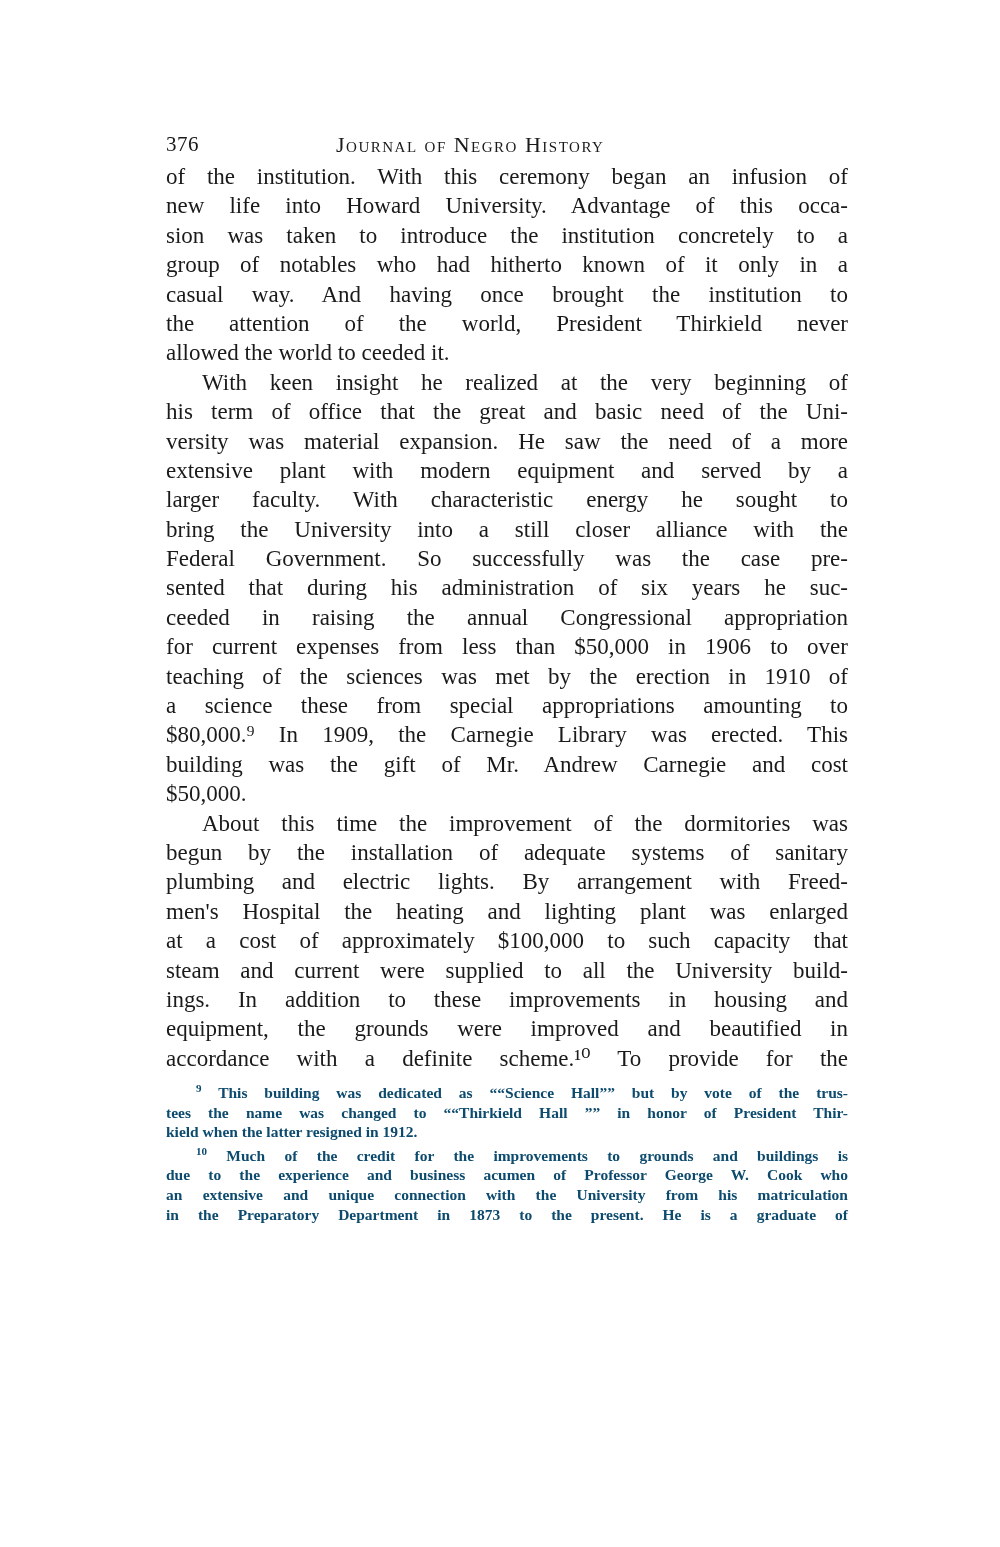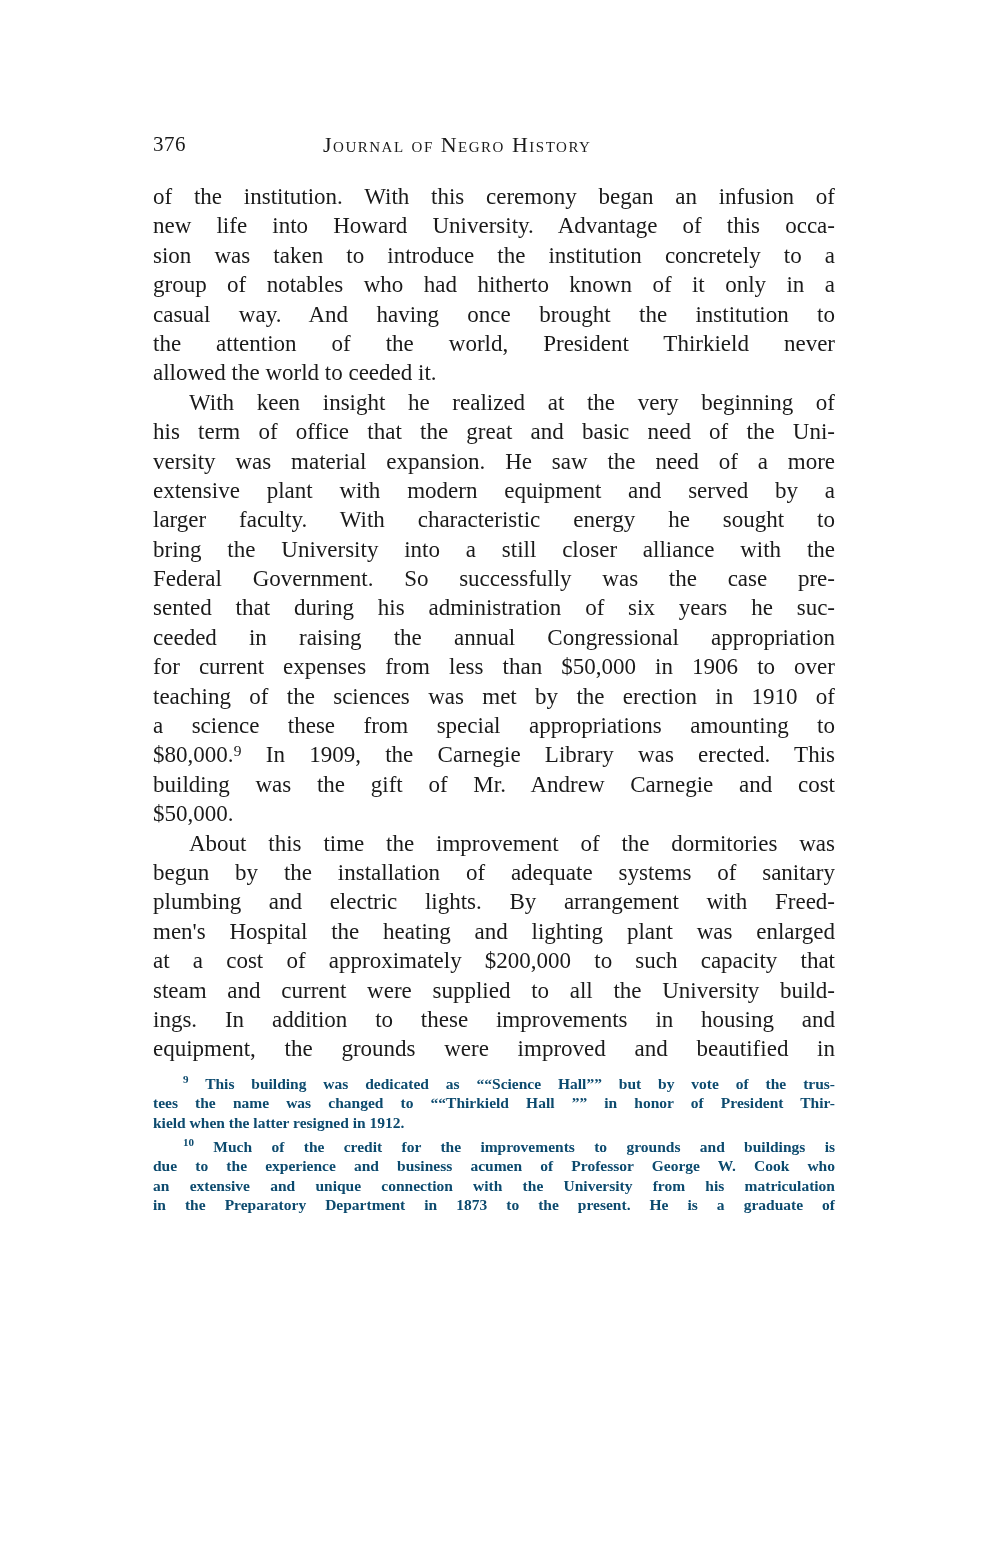--- a/index.html
+++ b/index.html
@@ -10,21 +10,21 @@
     body {
       width: 1000px;
       height: 1547px;
       position: relative;
       overflow: hidden;
       color: #1a1a1a;
       font-family: "Liberation Serif", "DejaVu Serif", serif;
     }
     .page {
       position: absolute;
-      left: 153px;
+      left: 166px;
       top: 128px;
       width: 682px;
     }
     .running-head {
       position: relative;
       height: 34px;
       font-size: 21px;
       letter-spacing: 0.5px;
     }
     .page-number {
@@ -34,21 +34,20 @@
     }
     .journal-title {
       position: absolute;
       left: 170px;
       top: 4px;
       font-variant: small-caps;
       font-size: 22px;
       letter-spacing: 1.5px;
     }
     .body-text {
-      margin-top: 20px;
     }
     .line {
       display: block;
       height: 29.4px;
       line-height: 29.4px;
       font-size: 23px;
       text-align: justify;
       text-align-last: justify;
       white-space: nowrap;
       overflow: visible;
@@ -124,24 +123,25 @@
       <span class="line">$80,000.⁹  In 1909, the Carnegie Library was erected.  This</span>
       <span class="line">building was the gift of Mr. Andrew Carnegie and cost</span>
       <span class="line last">$50,000.</span>
     </div>
 
     <div class="paragraph">
       <span class="line indent">About this time the improvement of the dormitories was</span>
       <span class="line">begun by the installation of adequate systems of sanitary</span>
       <span class="line">plumbing and electric lights.  By arrangement with Freed-</span>
       <span class="line">men's Hospital the heating and lighting plant was enlarged</span>
-      <span class="line">at a cost of approximately $200,000 to such capacity that</span>
+      <span class="line">at a cost of approximately $100,000 to such capacity that</span>
       <span class="line">steam and current were supplied to all the University build-</span>
       <span class="line">ings.  In addition to these improvements in housing and</span>
       <span class="line">equipment, the grounds were improved and beautified in</span>
+      <span class="line">accordance with a definite scheme.¹⁰  To provide for the</span>
     </div>
   </div>
 
   <div class="fn-area">
     <div class="footnote">
       <span class="fn-line indent"><sup>9</sup> <span>This building was dedicated as ““Science Hall”” but by vote of the trus-</span></span>
       <span class="fn-line">tees the name was changed to ““Thirkield Hall ”” in honor of President Thir-</span>
       <span class="fn-line last">kield when the latter resigned in 1912.</span>
     </div>
     <div class="fn-gap"></div>

